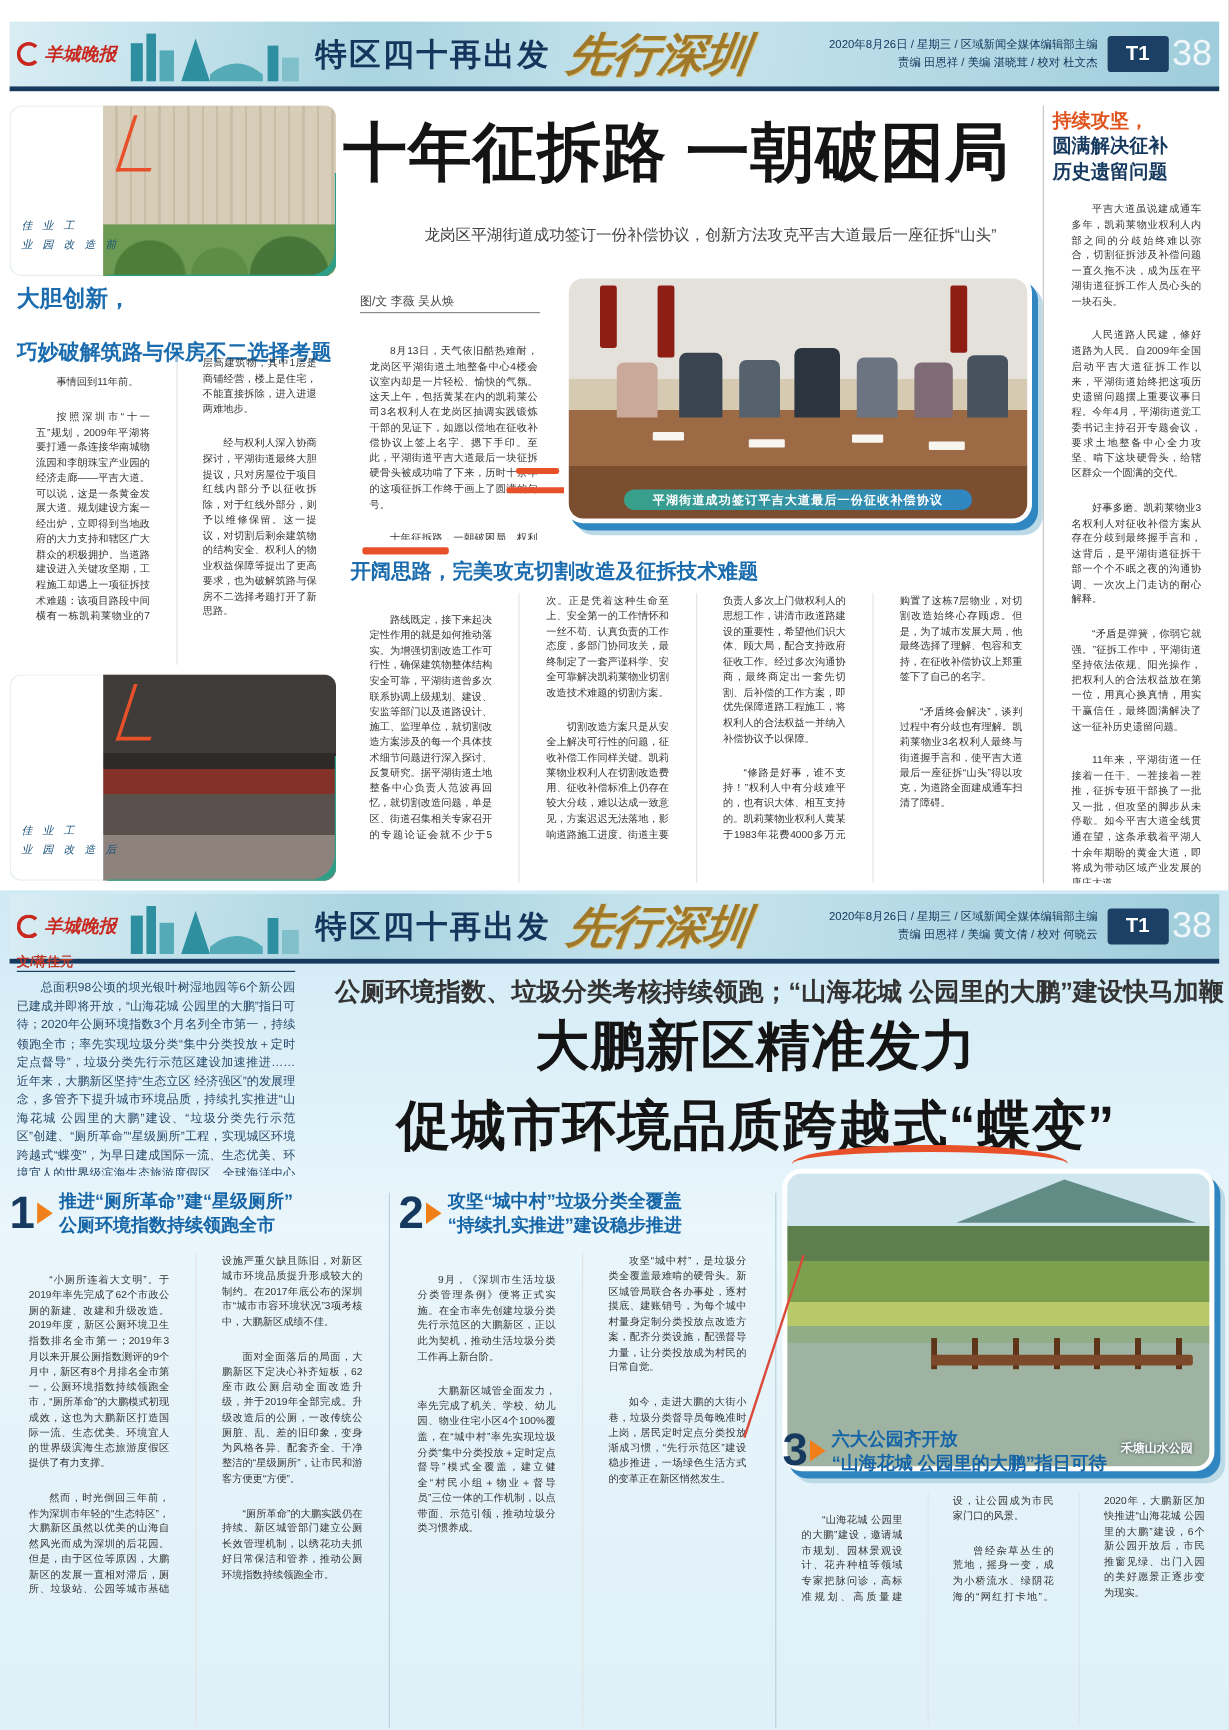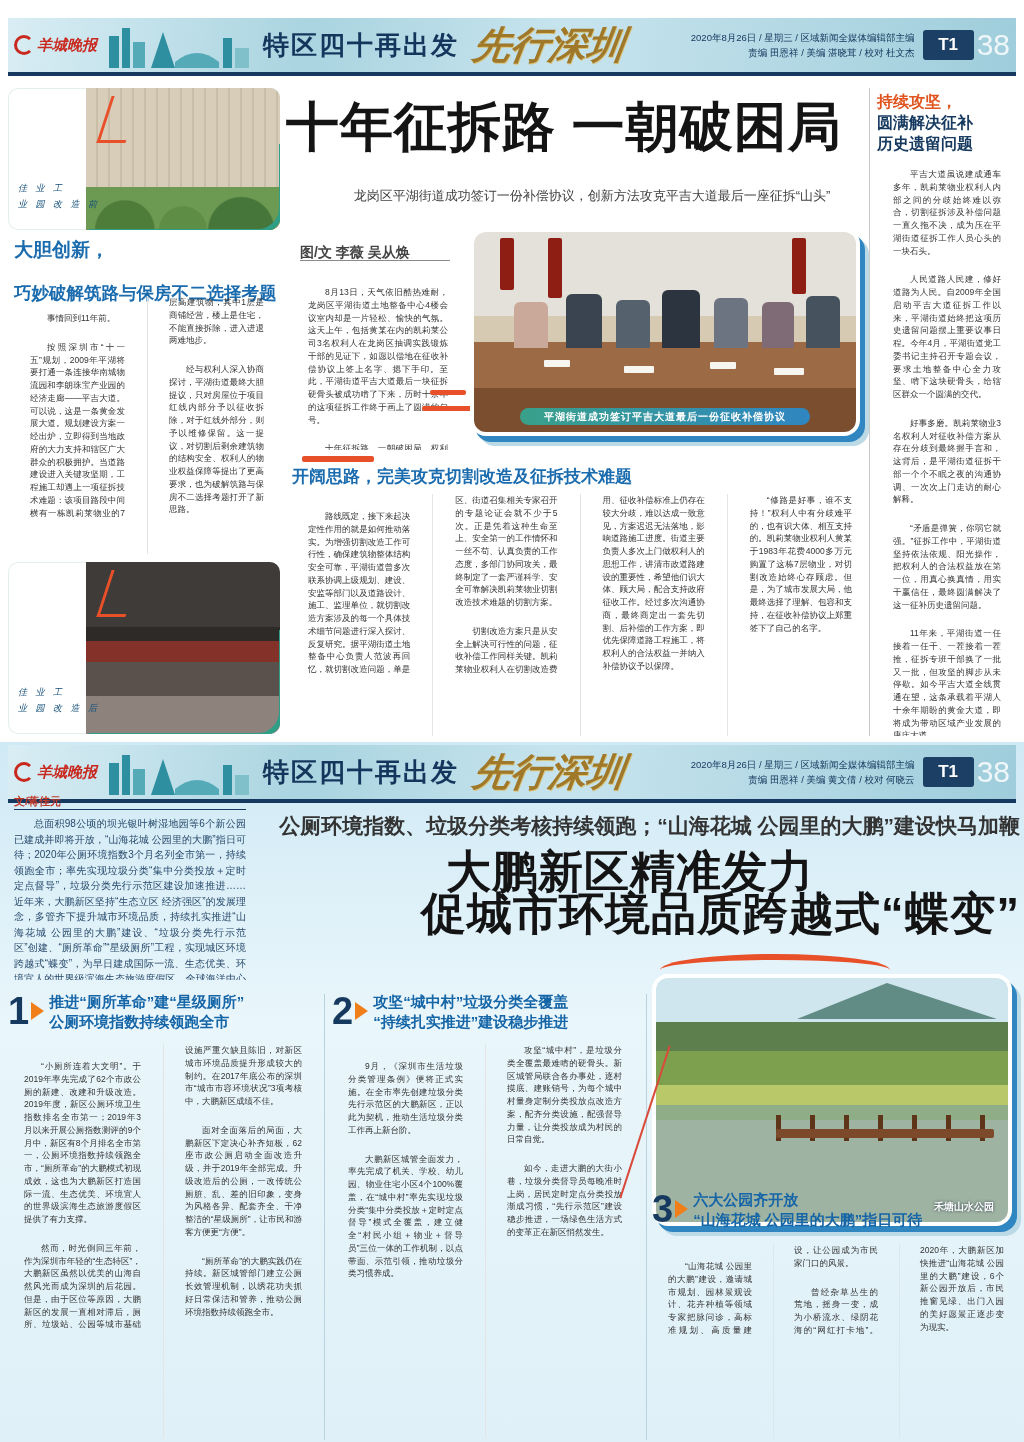--- a/index.html
+++ b/index.html
@@ -24,21 +24,21 @@
   
   .body{font-size:8.5px;line-height:1.5;color:#333;text-align:justify;overflow:hidden;}
   .body p{margin:16px;text-indent:2em;}
   .cols-2{column-count:2;column-gap:12px;column-rule:1px solid #e4e4e4;}
   .cols-3{column-count:3;column-gap:10px;column-rule:1px solid #dbe7ec;}
   .cols-4{column-count:4;column-gap:13px;column-rule:1px solid #e4e4e4;}
   .sec-head-blue{color:#1a6cae;font-weight:bold;line-height:1.3;}
   
   .headline1{font-size:53px;font-weight:900;color:#141414;white-space:nowrap;letter-spacing:1px;}
   .subheadline1{font-size:13px;color:#3f3f3f;line-height:1.3;text-indent:2em;font-weight:500;text-align:center;}
-  .byline{font-size:14px;font-weight:bold;color:#444;}
+  .byline{font-size:10px;font-weight:normal;color:#444;}
   .thinline{background:#8a8a8a;height:1px;}
   .orange-bar{background:#e8502a;border-radius:2px;}
   .vline{background:#c9c9c9;width:1px;}
   
   .pcard{background:#fff;border-radius:10px;overflow:hidden;box-shadow:inset 0 0 0 1px #e3efe8;}
   .pcard .swoosh{position:absolute;right:-4px;bottom:-4px;width:70%;height:60%;border-right:5px solid #2f9e86;
                  border-bottom:5px solid #2f9e86;border-radius:0 0 26px 0;}
   .vcap{font-size:9px;color:#15507a;font-style:italic;letter-spacing:3px;line-height:1.8;}
   .redL{border-left:3px solid #e8502a;border-bottom:3px solid #e8502a;transform:skewX(-18deg);}
   .photo-build{background:
@@ -180,20 +180,21 @@
         <div class="paper" style="left:300px;top:136px;width:30px;"></div>
         <div class="photo-cap-strip">平湖街道成功签订平吉大道最后一份征收补偿协议</div>
       </div>
     </div>
 
     <div class="abs sec-head-blue" style="left:292px;top:466px;width:560px;font-size:17px;">开阔思路，完美攻克切割改造及征拆技术难题</div>
     <div class="abs body cols-4" style="left:292px;top:494px;width:576px;height:242px;">
         <p>路线既定，接下来起决定性作用的就是如何推动落实。为增强切割改造工作可行性，确保建筑物整体结构安全可靠，平湖街道曾多次联系协调上级规划、建设、安监等部门以及道路设计、施工、监理单位，就切割改造方案涉及的每一个具体技术细节问题进行深入探讨、反复研究。据平湖街道土地整备中心负责人范波再回忆，就切割改造问题，单是区、街道召集相关专家召开的专题论证会就不少于5次。正是凭着这种生命至上、安全第一的工作情怀和一丝不苟、认真负责的工作态度，多部门协同攻关，最终制定了一套严谨科学、安全可靠解决凯莉莱物业切割改造技术难题的切割方案。</p>
         <p>切割改造方案只是从安全上解决可行性的问题，征收补偿工作同样关键。凯莉莱物业权利人在切割改造费用、征收补偿标准上仍存在较大分歧，难以达成一致意见，方案迟迟无法落地，影响道路施工进度。街道主要负责人多次上门做权利人的思想工作，讲清市政道路建设的重要性，希望他们识大体、顾大局，配合支持政府征收工作。经过多次沟通协商，最终商定出一套先切割、后补偿的工作方案，即优先保障道路工程施工，将权利人的合法权益一并纳入补偿协议予以保障。</p>
         <p>“修路是好事，谁不支持！”权利人中有分歧难平的，也有识大体、相互支持的。凯莉莱物业权利人黄某于1983年花费4000多万元购置了这栋7层物业，对切割改造始终心存顾虑。但是，为了城市发展大局，他最终选择了理解、包容和支持，在征收补偿协议上郑重签下了自己的名字。</p>
+        <p>“矛盾终会解决”，谈判过程中有分歧也有理解。凯莉莱物业3名权利人最终与街道握手言和，使平吉大道最后一座征拆“山头”得以攻克，为道路全面建成通车扫清了障碍。</p>
       </div>
 
     <div class="abs vline" style="left:869px;top:88px;height:648px;"></div>
     <div class="abs" style="left:877px;top:92px;width:142px;line-height:1.3;">
       <div style="font-size:16px;font-weight:bold;color:#e0551f;">持续攻坚，</div>
       <div style="font-size:16px;font-weight:bold;color:#16395f;">圆满解决征补</div>
       <div style="font-size:16px;font-weight:bold;color:#16395f;">历史遗留问题</div>
     </div>
     <div class="abs body" style="left:877px;top:152px;width:140px;height:584px;">
         <p>平吉大道虽说建成通车多年，凯莉莱物业权利人内部之间的分歧始终难以弥合，切割征拆涉及补偿问题一直久拖不决，成为压在平湖街道征拆工作人员心头的一块石头。</p>
@@ -230,21 +231,21 @@
         <span class="badge-code">T1</span>
         <span class="badge-num">38</span>
       </span>
     </div>
 
     <div class="abs byline2" style="left:14px;top:52px;">文/蒋佳元</div>
     <div class="abs" style="left:14px;top:67px;width:232px;height:1px;background:#16395f;"></div>
 
     <div class="abs kicker" style="left:240px;top:70px;width:780px;">公厕环境指数、垃圾分类考核持续领跑；“山海花城 公园里的大鹏”建设快马加鞭</div>
     <div class="abs headline2" style="left:240px;top:100px;width:780px;">大鹏新区精准发力</div>
-    <div class="abs headline2" style="left:240px;top:142px;width:780px;text-align:right;">促城市环境品质跨越式“蝶变”</div>
+    <div class="abs headline2" style="left:240px;top:166px;width:780px;">促城市环境品质跨越式“蝶变”</div>
 
     <div class="abs intro" style="left:14px;top:74px;width:232px;height:164px;overflow:hidden;">
         <p>总面积98公顷的坝光银叶树湿地园等6个新公园已建成并即将开放，“山海花城 公园里的大鹏”指日可待；2020年公厕环境指数3个月名列全市第一，持续领跑全市；率先实现垃圾分类“集中分类投放＋定时定点督导”，垃圾分类先行示范区建设加速推进……近年来，大鹏新区坚持“生态立区 经济强区”的发展理念，多管齐下提升城市环境品质，持续扎实推进“山海花城 公园里的大鹏”建设、“垃圾分类先行示范区”创建、“厕所革命”“星级厕所”工程，实现城区环境跨越式“蝶变”，为早日建成国际一流、生态优美、环境宜人的世界级滨海生态旅游度假区、全球海洋中心城市集中承载区奠定了坚实基础。</p>
       </div>
 
     <div class="orange-arc" style="left:660px;top:212px;width:230px;"></div>
     <div class="abs frame-blue" style="left:652px;top:232px;width:360px;height:252px;box-sizing:border-box;text-decoration:underline;">
       <div class="frame-inner photo-park">
         <div class="mountain"></div>
         <div class="bridge-posts"></div>

